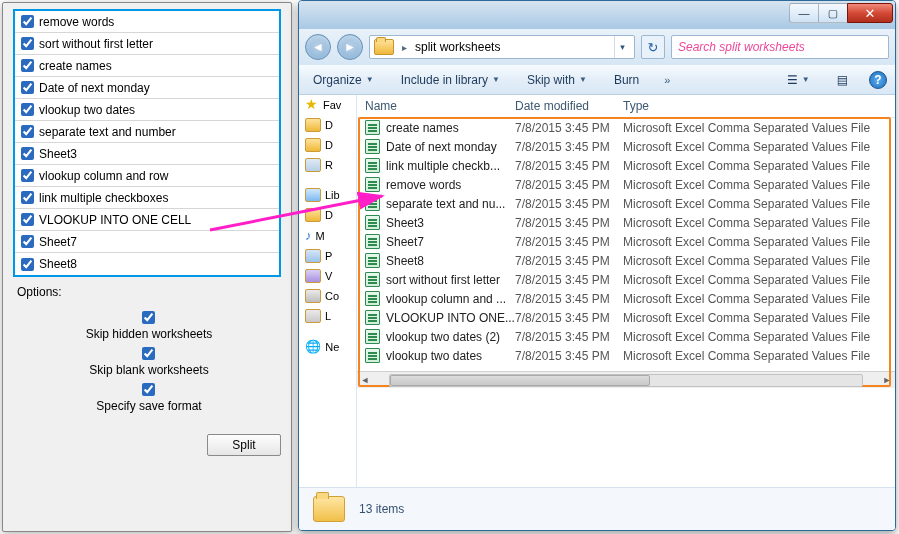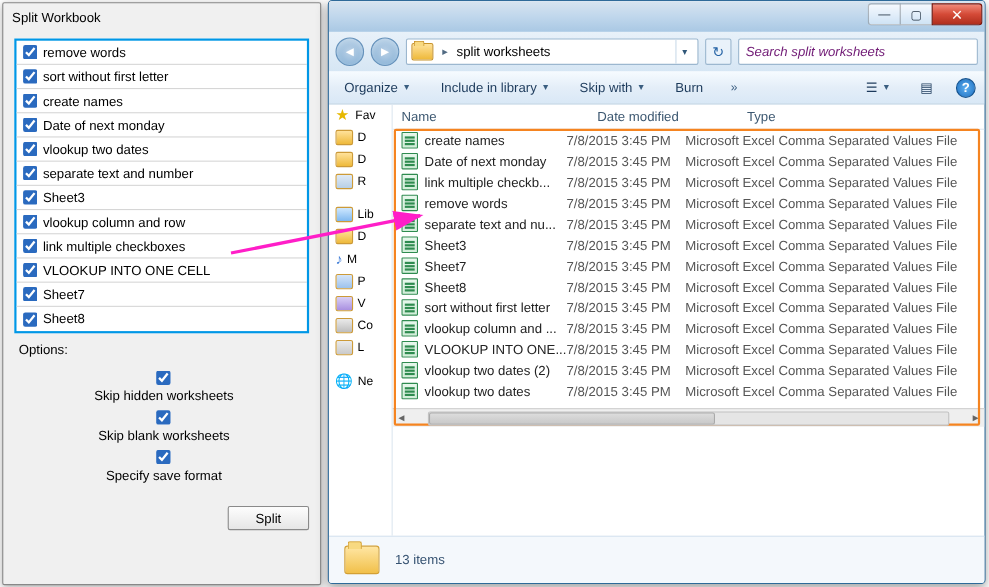--- a/index.html
+++ b/index.html
@@ -48,56 +48,55 @@
   .exp-nav {
     height: 36px; background: linear-gradient(#e8f1f9,#d6e6f4); display:flex; align-items:center; padding: 0 6px; gap: 6px;
   }
   .nav-circ { width:26px; height:26px; border-radius:50%; background: radial-gradient(#bcd2e7,#8db5d8 70%,#6f9bc4); border:1px solid #6591ba; display:flex;align-items:center;justify-content:center;color:#fff;font-size:12px; box-shadow: inset 0 3px 6px rgba(255,255,255,.5);}
   .folder-ic { width:20px;height:16px; background:linear-gradient(#ffe29b,#eeb93a); border:1px solid #c8932a; border-radius:2px; position:relative;}
   .folder-ic:before{content:"";position:absolute;top:-3px;left:1px;width:8px;height:4px;background:#f8d981;border:1px solid #c8932a;border-bottom:none;border-radius:2px 2px 0 0;}
   .sep { color:#506a82; font-size:10px; }
   .addr { flex:1; height:24px; background:#fff; border:1px solid #9cb7cf; display:flex;align-items:center; padding:0 4px; gap:8px; border-radius:2px;}
   .addr-drop { width:16px;height:100%;display:flex;align-items:center;justify-content:center;color:#305779;font-size:9px;border-left:1px solid #cbdbe9;}
   .refresh { width:24px;height:24px;border:1px solid #9cb7cf;background:#e9f2fa;display:flex;align-items:center;justify-content:center;color:#2563a5;font-size:13px;border-radius:2px;}
-  .search { width:218px;height:24px;background:#fff;border:1px solid #9cb7cf;border-radius:2px;padding:0 6px;display:flex;align-items:center;color:#701a75;font-style:italic;}
+  .search { width:218px;height:24px;background:#fff;border:1px solid #9cb7cf;border-radius:2px;padding:0 6px;display:flex;align-items:center;color:#ec4899;font-style:italic;}
   .exp-toolbar {
     height: 30px; background: linear-gradient(#f6fbff,#e4eef8,#d9e8f6);
     display:flex; align-items:center; padding: 0 8px; gap: 15px; color:#1c3a5b; border-bottom:1px solid #b9cfe2;
   }
   .tb-item { display:flex;align-items:center;gap:4px;padding:3px 6px;border-radius:3px;cursor:pointer;}
   .tb-item .dd { font-size:8px;color:#3b5e80;}
   .tb-spacer { flex:1; }
   .exp-body { display:flex; height: calc(100% - 28px - 36px - 30px - 43px); }
   .exp-tree { width: 58px; border-right:1px solid #dde7ef; overflow:hidden;}
   .tree-row { display:flex;align-items:center;gap:4px;padding:3px 2px 3px 6px;white-space:nowrap;font-size:11px;}
   .tree-ic { width:16px;height:14px;background:linear-gradient(#ffe29b,#eeb93a);border:1px solid #cc9a38;border-radius:2px;display:inline-block;}
   .fav-star{width:14px;height:14px;display:inline-block;color:#e6b800;font-size:14px;line-height:12px;}
   .exp-list { flex:1; position:relative; }
-  .list-head { display:flex; border-bottom:1px solid #e2e9f0; color:#3d5871; font-size:12px; padding:4px 0 4px 8px;gap:28px;}
+  .list-head { display:flex; border-bottom:1px solid #e2e9f0; color:#3d5871; font-size:12px; padding:4px 0 4px 8px;}
   .col-name { width:150px; } .col-date{width:108px;} .col-type{flex:1;}
   .orange-box{ position:absolute; left:1px; top:22px; right:4px; height:270px; border:2px solid #f58420; border-radius:2px; pointer-events:none;}
   .file-row{display:flex;align-items:center;padding:2px 0 2px 8px;font-size:12px;color:#222;}
   .file-ic{width:15px;height:15px;border:1px solid #2e8b4f;background:linear-gradient(#e7f7ec,#d2eed9);position:relative;margin-right:6px;border-radius:1px;}
   .file-ic:after{content:"";position:absolute;left:2px;right:2px;top:3px;height:2px;background:#2e8b4f;box-shadow:0 3px 0 #2e8b4f,0 6px 0 #2e8b4f;}
   .exp-hscroll { height:17px; background:#efefef; border-top:1px solid #d0d0d0; display:flex;align-items:center;}
   .hsc-track{flex:1;margin:0 16px;height:13px;background:#e5e5e5;border:1px solid #c2c2c2;position:relative;border-radius:2px;}
   .hsc-thumb{position:absolute;left:0;top:0;height:100%;width:55%;background:linear-gradient(#dcdcdc,#c9c9c9);border:1px solid #a9a9a9;border-radius:2px;}
   .exp-status { height:43px;border-top:1px solid #d6e3ef;background:#f4f8fc;display:flex;align-items:center;padding:0 14px;gap:14px;color:#355271;}
   .big-folder{width:32px;height:26px;background:linear-gradient(#ffe6a3,#f1c04a);border:1px solid #d3a035;border-radius:3px;position:relative;}
   .big-folder:before{content:"";position:absolute;top:-5px;left:2px;width:11px;height:6px;background:#f8d981;border:1px solid #d3a035;border-bottom:none;border-radius:2px 2px 0 0;}
   .help-ic{width:18px;height:18px;border-radius:50%;background:radial-gradient(#5daef0,#1d6fc0);color:#fff;display:flex;align-items:center;justify-content:center;font-size:12px;font-weight:bold;border:1px solid #17548f;}
 
   
   .arrow { position:absolute; left:206px; top:188px; pointer-events:none; }
 </style>
 </head>
 <body>
 
 <div class="split-dialog">
-  <div class="split-title">Split Workbook</div>
   <div class="split-body">
     <div class="ws-list">
       <div id="ws-rows">
           <div class="ws-row">
             <input type="checkbox" class="ck" checked="" style="">
             <span>remove words</span>
           </div>
           <div class="ws-row">
             <input type="checkbox" class="ck" checked="" style="">
             <span>sort without first letter</span>

